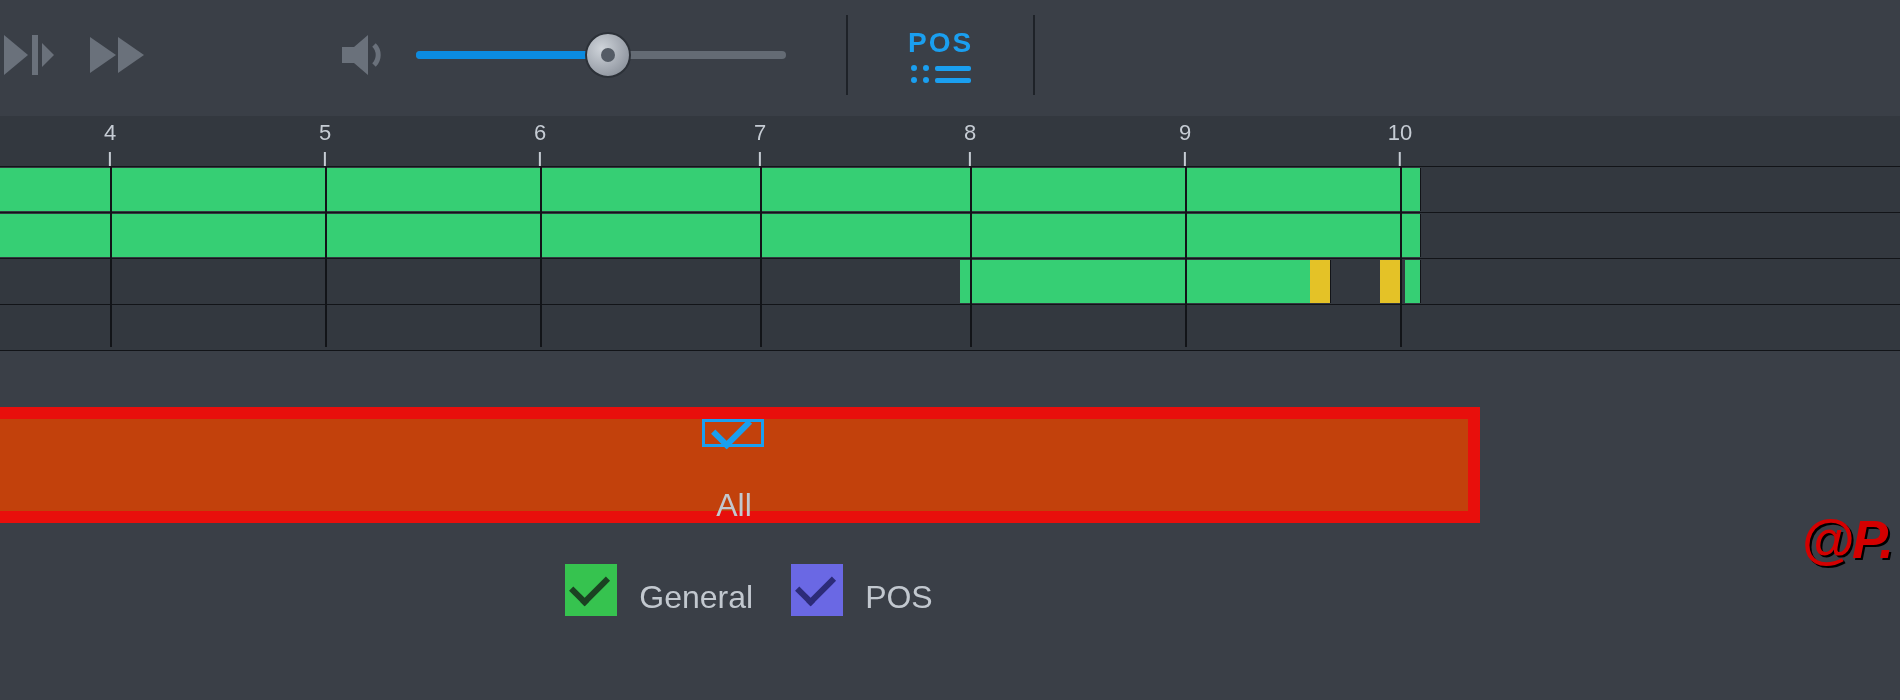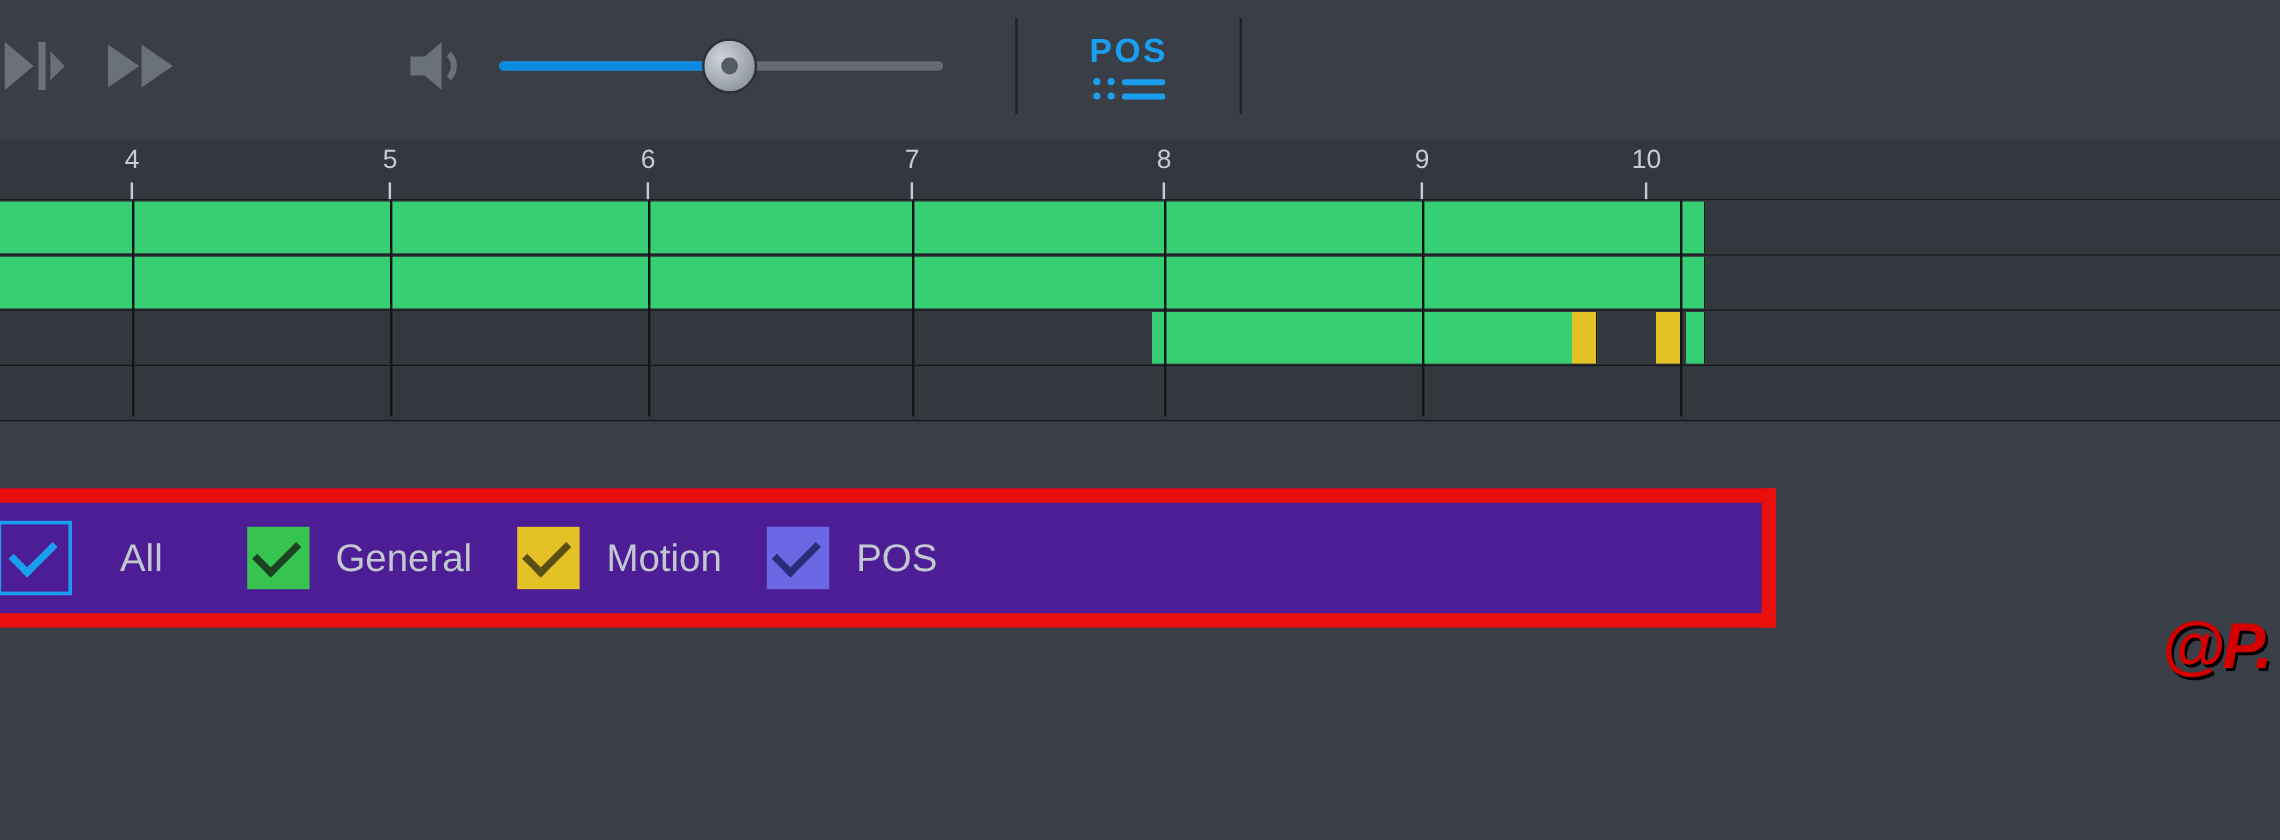--- a/index.html
+++ b/index.html
@@ -169,42 +169,43 @@
   .filter-wrap {
     border: 12px solid #e80f0c;
     border-right: 12px solid #e80f0c;
     border-left: none;
     width: 1480px;
     height: 116px;
     display: flex;
     align-items: center;
     padding-left: 0px;
     gap: 40px;
-    background: #4c1d95;
+    background: #c2410c;
     box-sizing: border-box;
+    flex-direction: column;
   }
   .filter-wrap .selected-box {
     width: 56px;
     height: 56px;
     border: 3px solid #1a9ff0;
     display: flex;
     align-items: center;
     justify-content: center;
     margin-left: -2px;
   }
   .check {
     width: 30px;
     height: 16px;
     border-left: 6px solid;
     border-bottom: 6px solid;
     transform: rotate(-45deg) translate(2px, -4px);
   }
   .filter-item {
     display: flex;
-    align-items: center;
+    align-items: flex-end;
     gap: 22px;
   }
   .chip {
     width: 52px;
     height: 52px;
     display: flex;
     align-items: center;
     justify-content: center;
   }
   .filter-label {
@@ -304,21 +305,21 @@
         <div class="tick"></div>
       </div>
       <div class="ruler-mark" style="left: 970px;">
         <div>8</div>
         <div class="tick"></div>
       </div>
       <div class="ruler-mark" style="left: 1185px;">
         <div>9</div>
         <div class="tick"></div>
       </div>
-      <div class="ruler-mark" style="left: 1372px;">
+      <div class="ruler-mark" style="left: 1400px;">
         <div>10</div>
         <div class="tick"></div>
       </div>
     </div>
   <div class="tracks" id="tracks" style="height:180px;">
       <div class="track">
         <div class="clip green" style="left: 0px; width: 1420px;"></div>
       </div>
       <div class="track">
         <div class="clip green" style="left: 0px; width: 1420px;"></div>
@@ -351,26 +352,20 @@
   <div class="filter-label">All</div>
 
   <div id="filters-container" style="display:flex;align-items:center;gap:38px;margin-left:30px;">
       <div class="filter-item">
         <div class="chip green">
           <div class="check" style="border-color: rgb(27, 66, 34);"></div>
         </div>
         <div class="filter-label">General</div>
       </div>
       <div class="filter-item">
-        <div class="chip yellow">
-          <div class="check" style="border-color: rgb(90, 78, 20);"></div>
-        </div>
-        <div class="filter-label">Motion</div>
-      </div>
-      <div class="filter-item">
         <div class="chip purple">
           <div class="check" style="border-color: rgb(44, 43, 120);"></div>
         </div>
         <div class="filter-label">POS</div>
       </div>
     </div>
 </div>
 
 <div class="logo">@P.</div>
 

